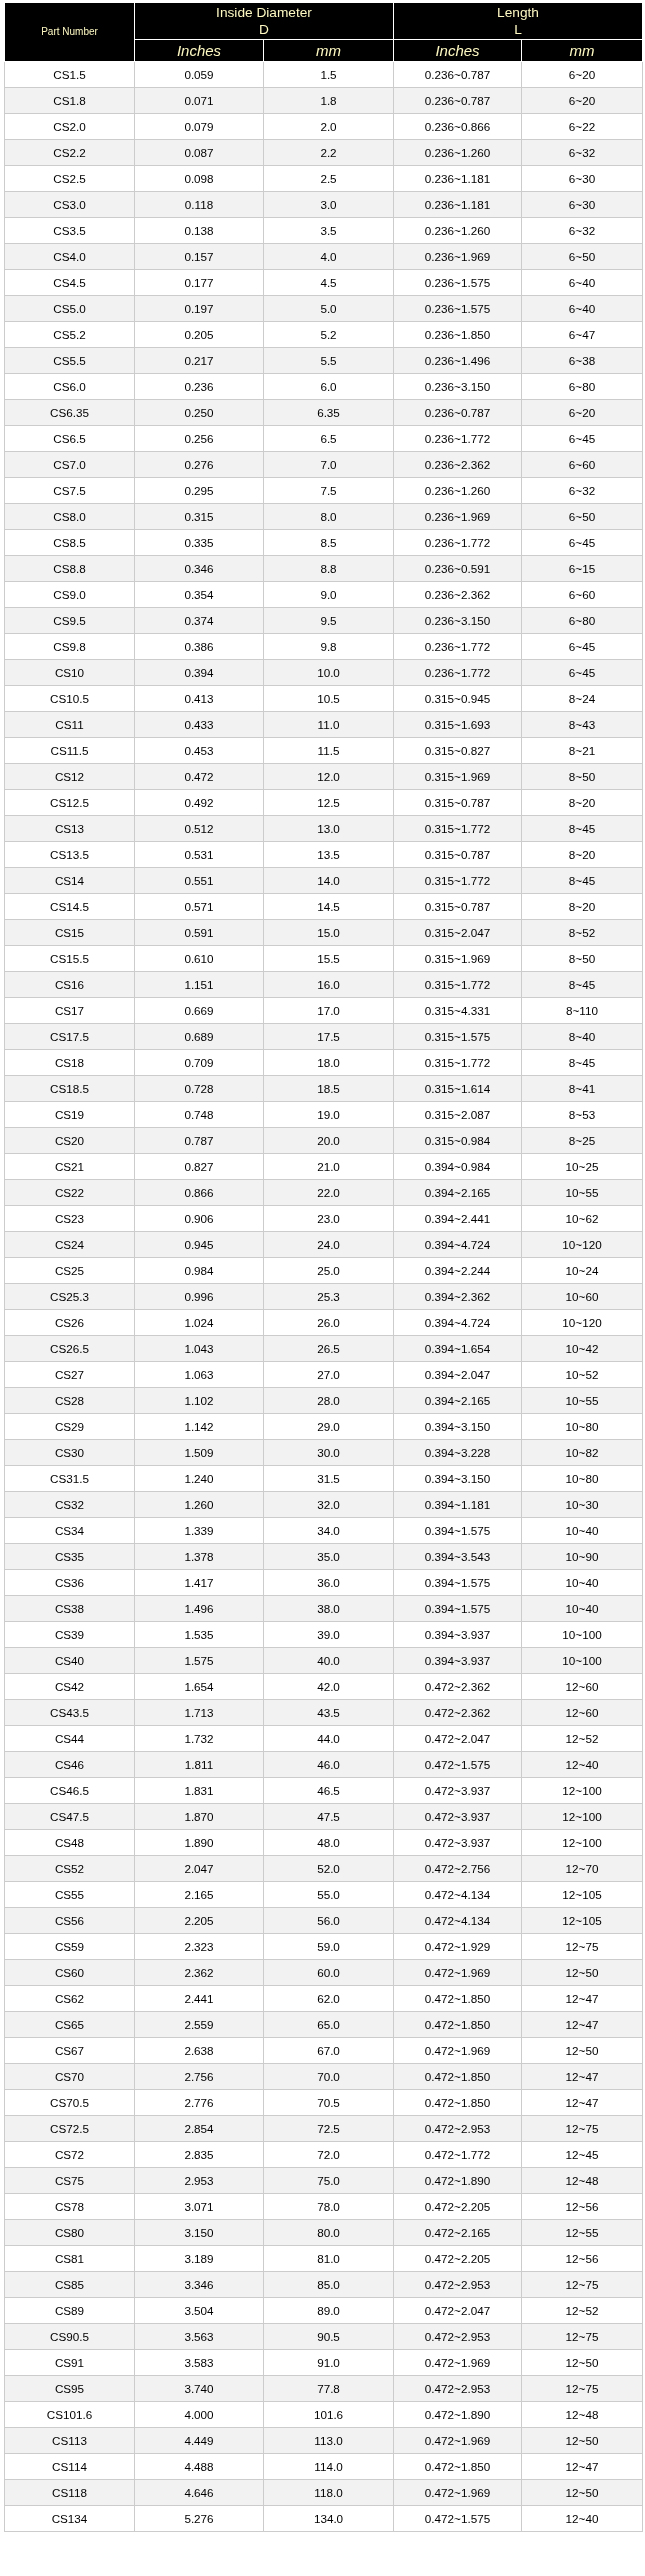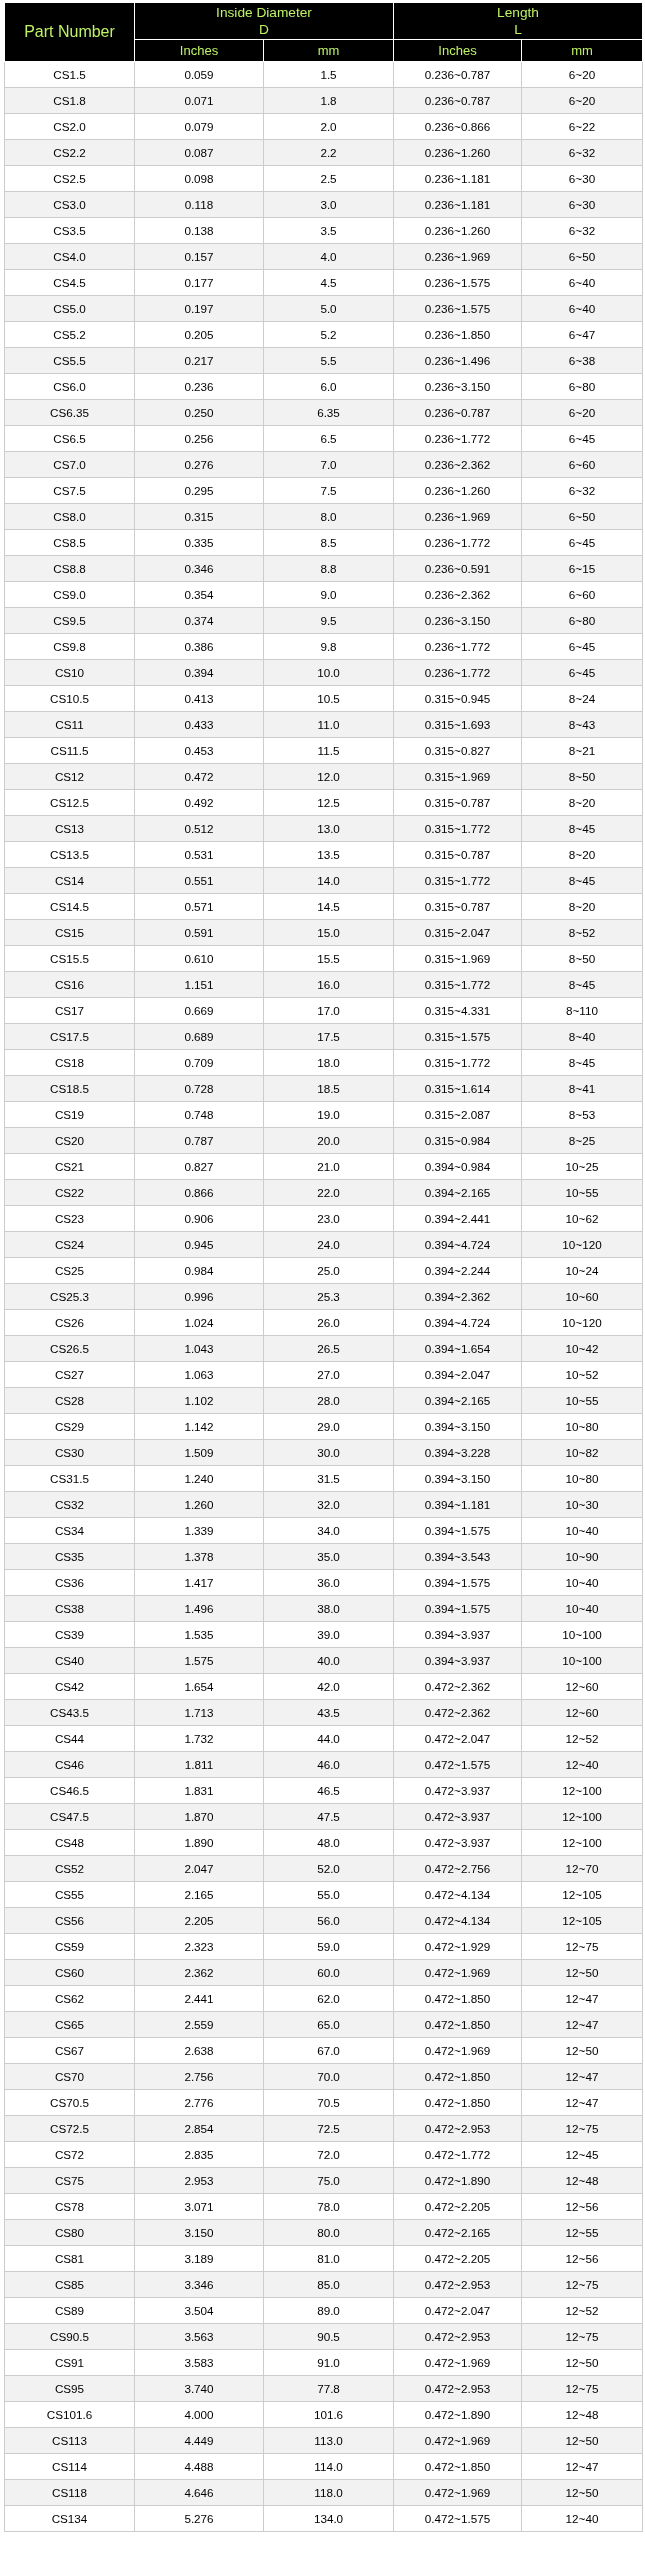--- a/index.html
+++ b/index.html
@@ -15,30 +15,30 @@
     background: #ffffff;
   }
   table.spec-table {
     border-collapse: collapse;
     table-layout: fixed;
     width: 638px;
     margin: 2.4px 4px 0 4px;
   }
   table.spec-table thead th {
     background: #000000;
-    color: #bef264;
+    color: #fef9c3;
     font-weight: 400;
     border: 1.6px solid #ffffff;
     padding: 0;
     text-align: center;
     vertical-align: middle;
   }
   th.top-hdr { height: 36px; font-size: 13.7px; line-height: 1.25; }
-  th.sub-hdr { height: 21px; font-size: 13px; }
-  th.part-hdr { font-size: 16px; }
+  th.sub-hdr { height: 21px; font-size: 15px; font-style: italic; }
+  th.part-hdr { font-size: 10px; }
   table.spec-table tbody td {
     border: 0.8px solid #cccccc;
     background: #ffffff;
     height: 25px;
     padding: 0;
     text-align: center;
     vertical-align: middle;
     font-size: 11.7px;
     color: #000000;
     overflow: hidden;

